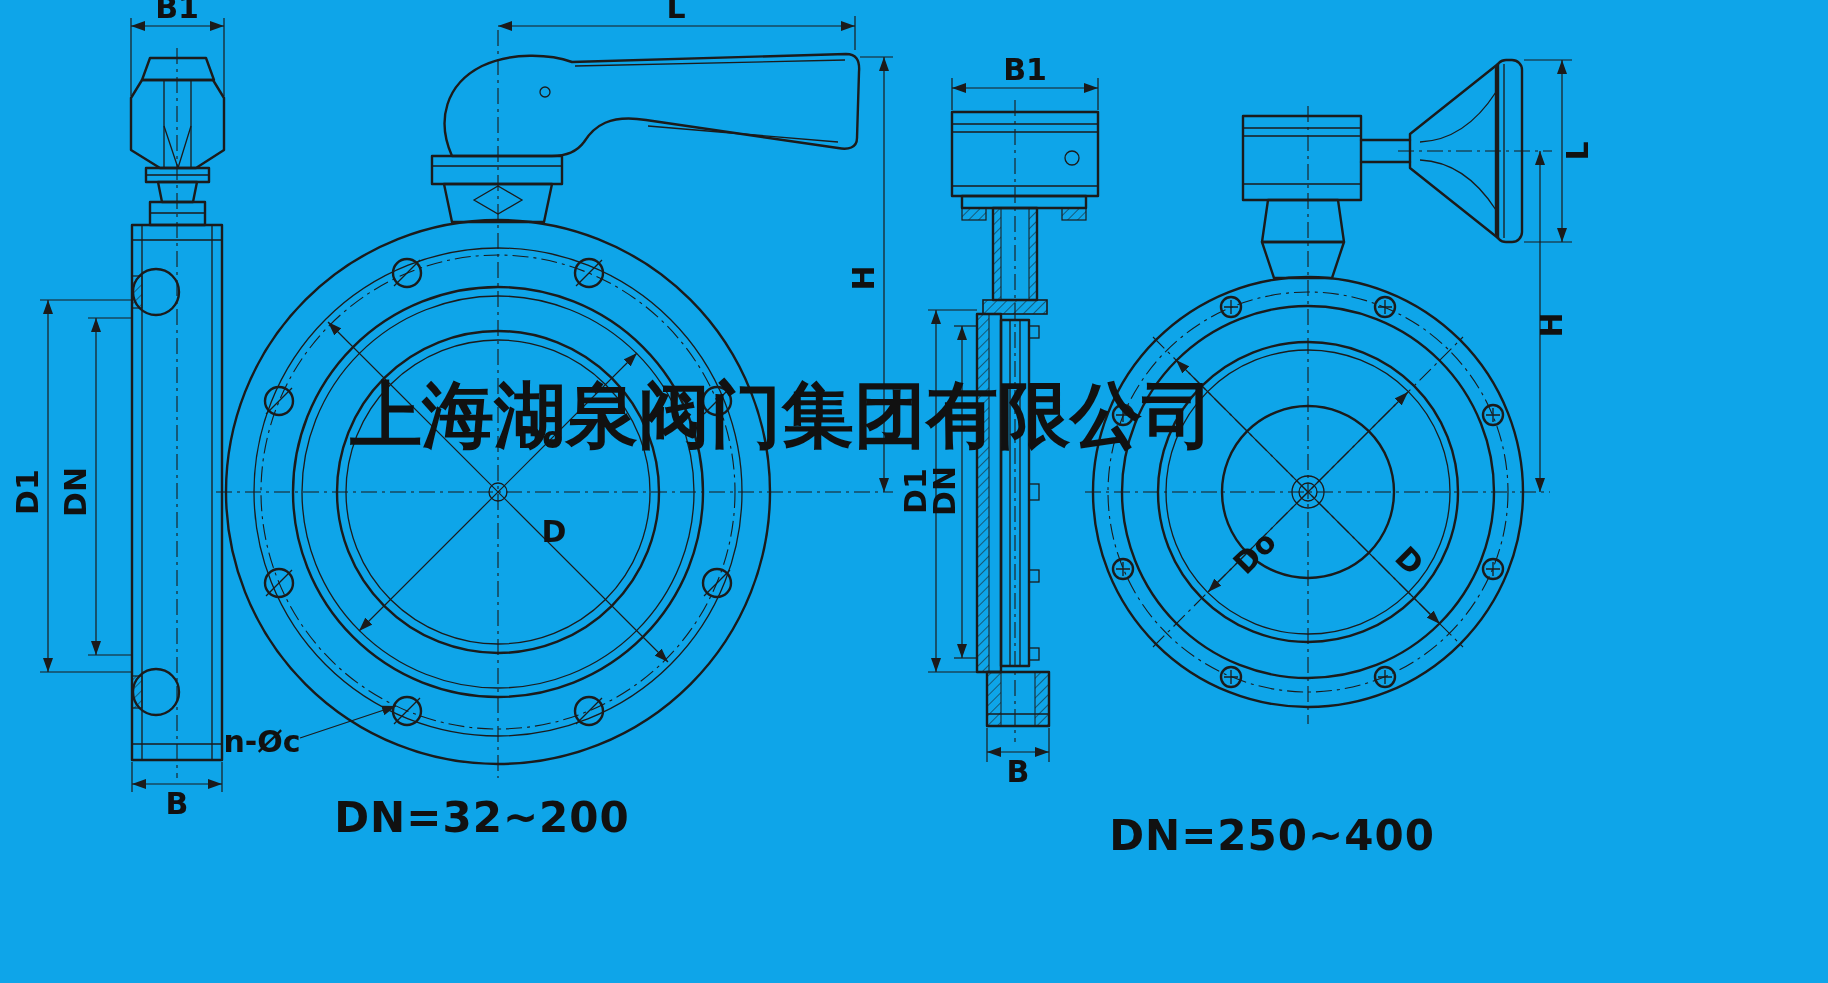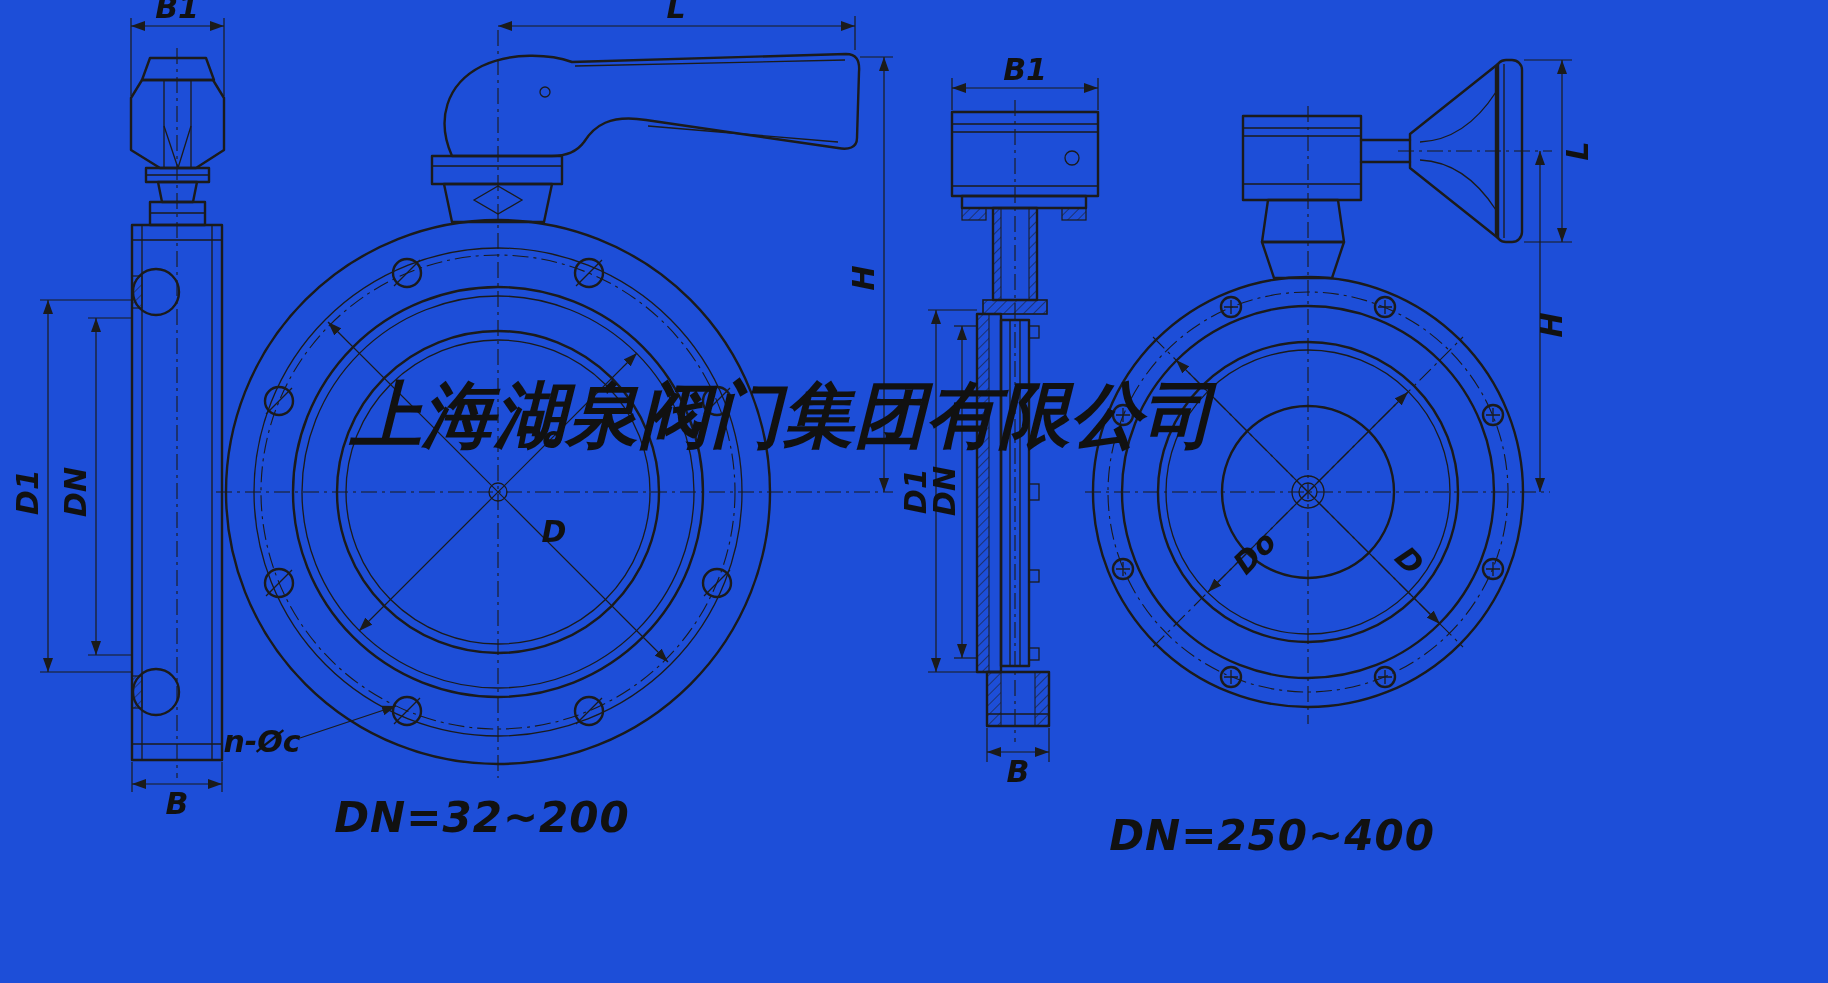--- a/index.html
+++ b/index.html
@@ -1,16 +1,16 @@
 <!DOCTYPE html>
 <html><head>
 <meta charset="utf-8">
 <style>
   html,body{margin:0;padding:0;background:#ffffff;}
-  #stage{position:relative;width:1828px;height:983px;background:#1d4ed8;overflow:hidden;font-style:italic;}
+  #stage{position:relative;width:1828px;height:983px;background:#0ea5e9;overflow:hidden;}
   svg{position:absolute;left:0;top:0;}
   .s2{fill:none;stroke:#1b1b1b;stroke-width:2.4;stroke-linejoin:round;stroke-linecap:round;}
   .s1{fill:none;stroke:#1b1b1b;stroke-width:1.3;}
   .cl{fill:none;stroke:#1b1b1b;stroke-width:1.1;stroke-dasharray:16 5 3 5;}
   .dim{fill:none;stroke:#1b1b1b;stroke-width:1.2;}
   text{fill:#111;}
   .dlbl{font-family:"DejaVu Sans","Liberation Sans",sans-serif;font-size:30px;font-weight:600;}
   .cap{font-family:"DejaVu Sans","Liberation Sans",sans-serif;font-size:42px;font-weight:600;letter-spacing:1px;}
   .wm{font-family:"DejaVu Serif","Liberation Serif",serif;font-size:72px;font-weight:700;}
 </style>

